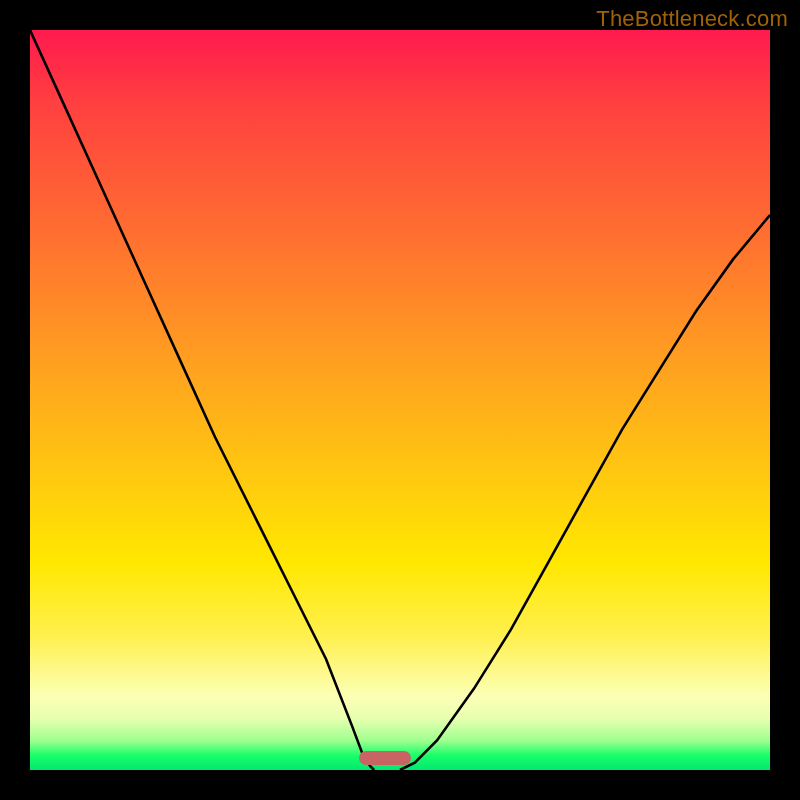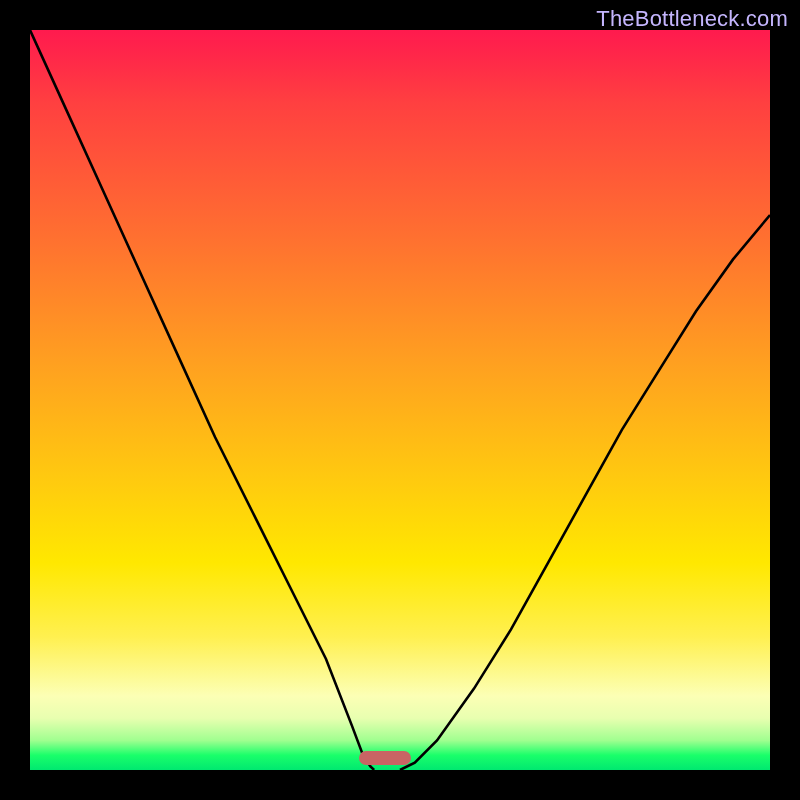--- a/index.html
+++ b/index.html
@@ -35,21 +35,21 @@
       #e8ffb0 93%,
       #a0ff90 96%,
       #1aff6a 98%,
       #00e870 100%
     );
   }
   .watermark {
     position: absolute;
     top: 6px;
     right: 12px;
-    color: #c4b5fd;
+    color: #a16207;
     font-size: 22px;
     font-weight: 500;
     letter-spacing: 0.2px;
     user-select: none;
   }
   svg.curve {
     position: absolute;
     left: 0;
     top: 0;
     width: 740px;

